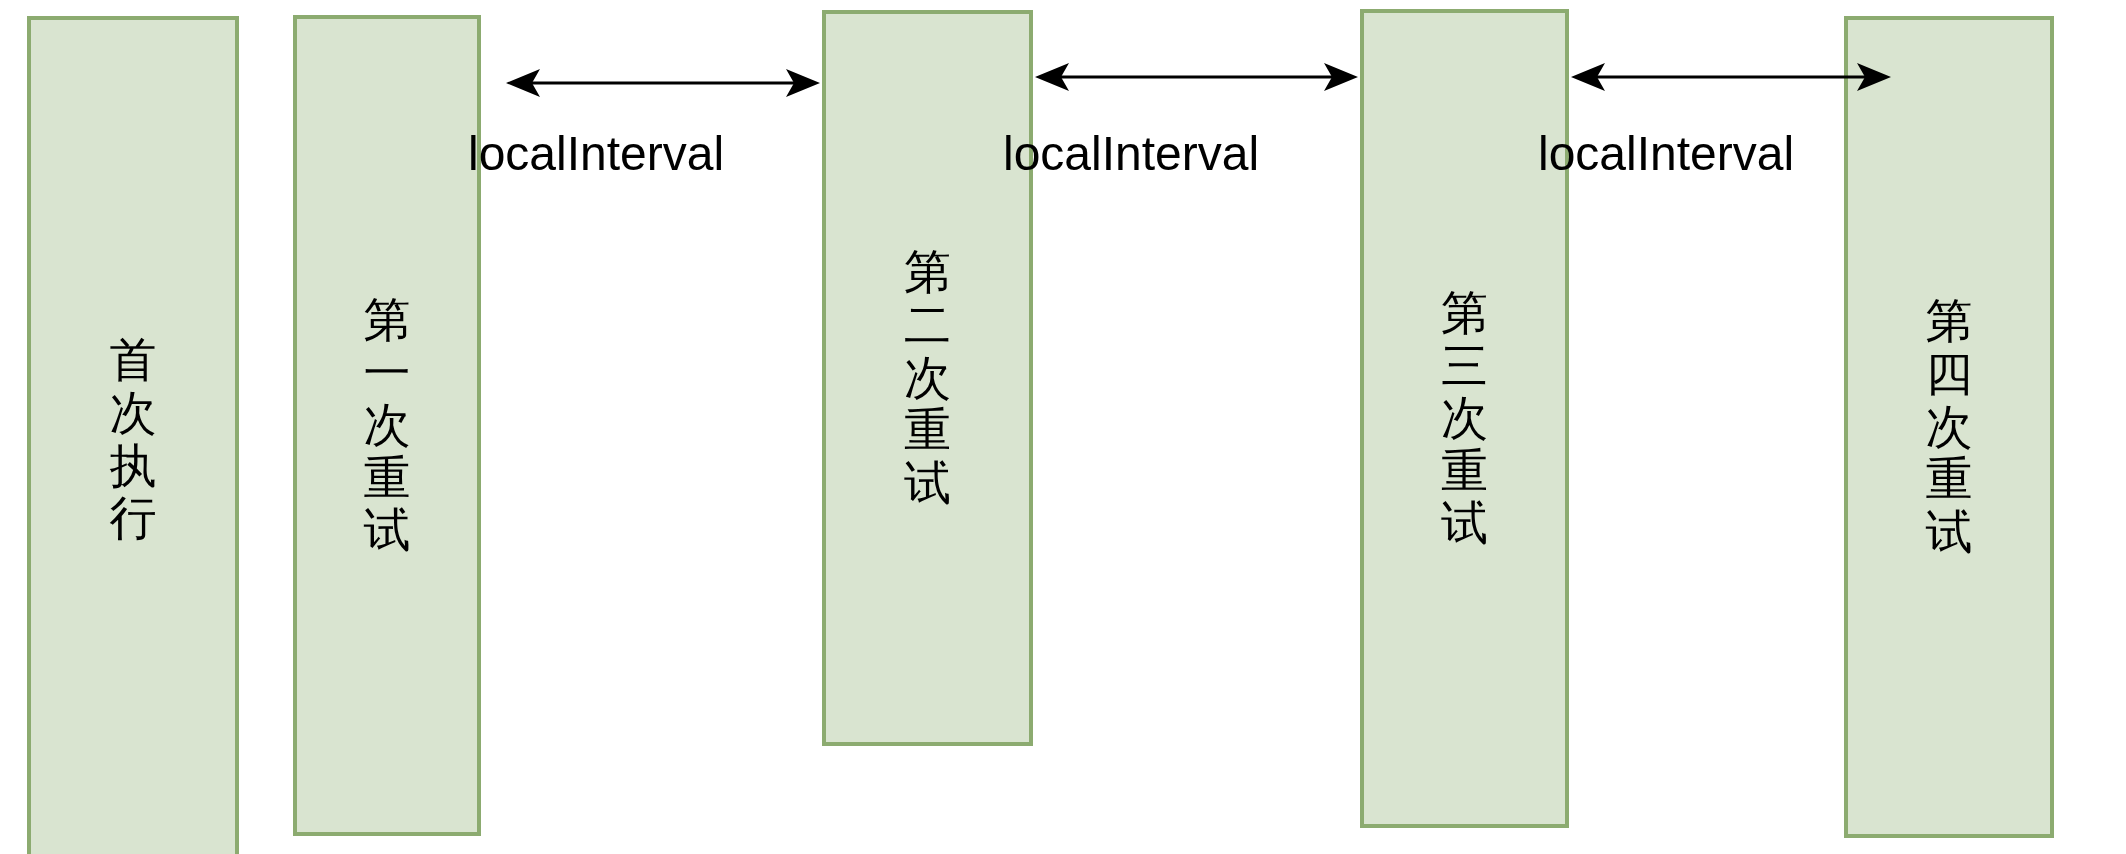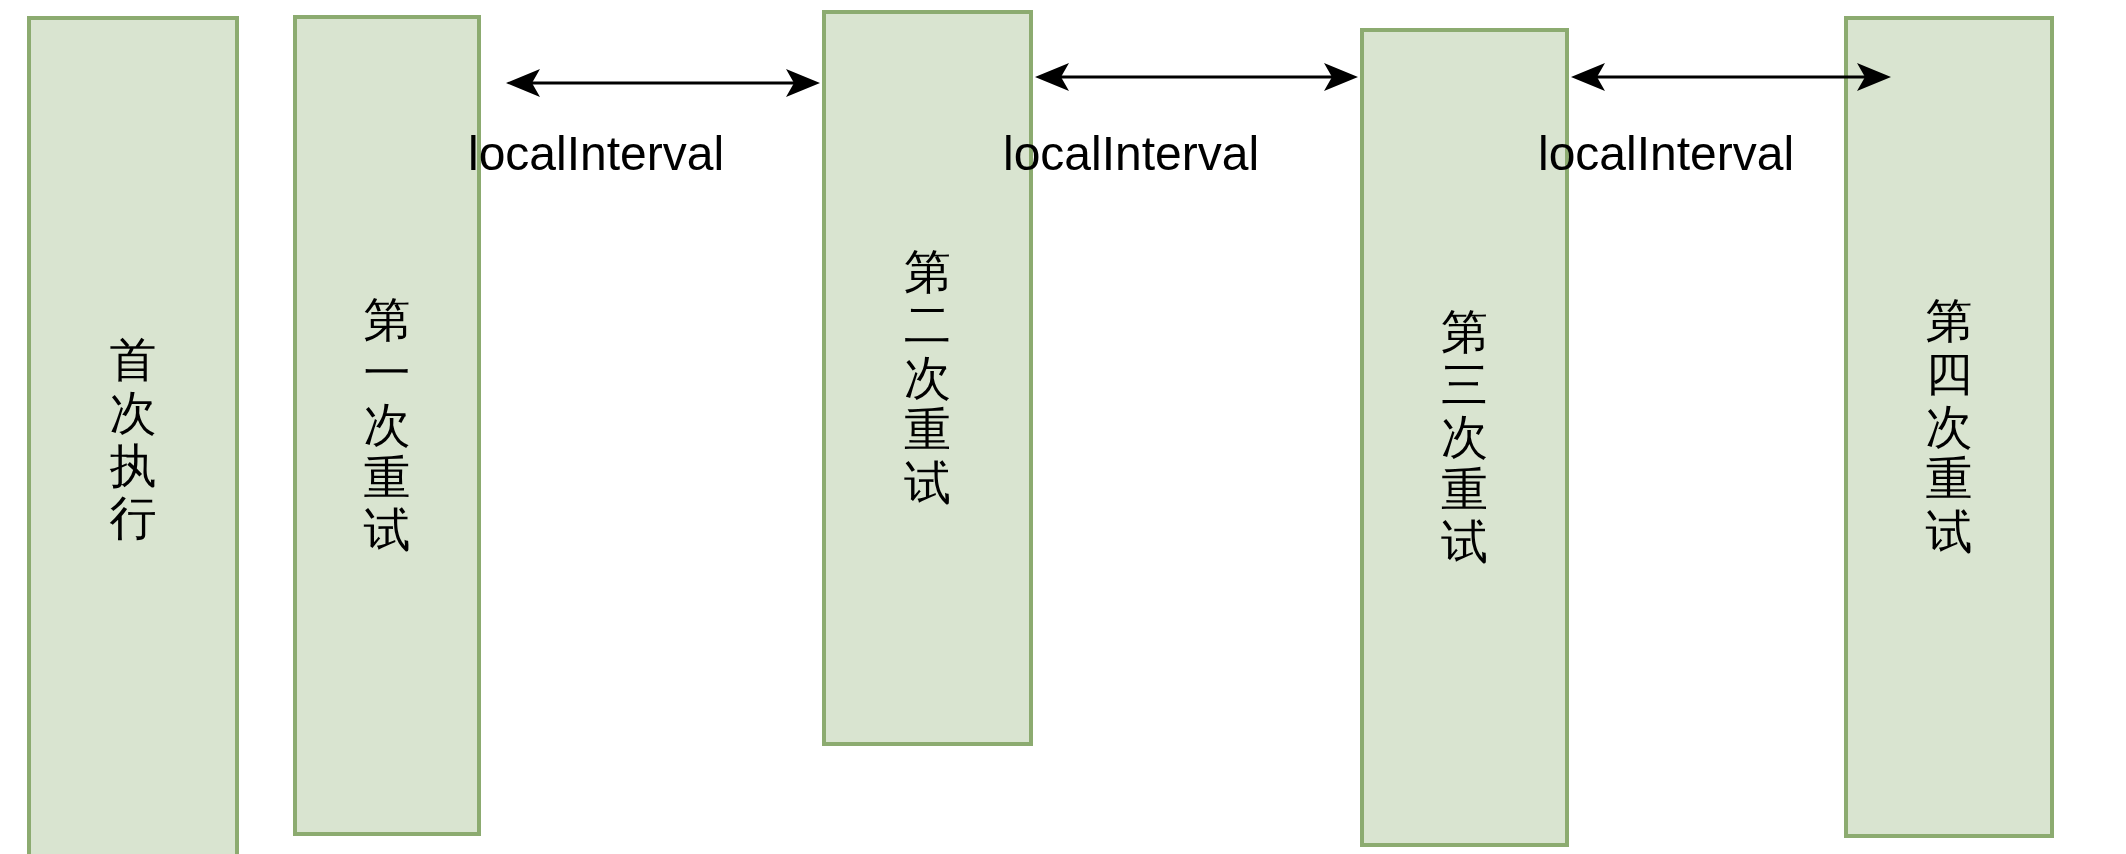--- a/index.html
+++ b/index.html
@@ -20,21 +20,21 @@
     box-sizing: border-box;
     background: var(--box-fill, #d9e4d0);
     border: 4px solid var(--box-border, #8cab70);
     display: flex;
     align-items: center;
     justify-content: center;
   }
   .box1 { left: 27px;   top: 16px; width: 212px; height: 847px; }
   .box2 { left: 293px;  top: 15px; width: 188px; height: 821px; }
   .box3 { left: 822px;  top: 10px; width: 211px; height: 736px; }
-  .box4 { left: 1360px; top: 9px;  width: 209px; height: 819px; margin-top: 19px; }
+  .box4 { left: 1360px; top: 9px;  width: 209px; height: 819px; }
   .box5 { left: 1844px; top: 16px; width: 210px; height: 822px; align-items: center; }
   .vtext {
     width: 1em;
     font-size: 47px;
     line-height: 1.12;
     color: var(--ink, #000000);
     word-break: break-all;
     text-align: center;
     white-space: normal;
   }

